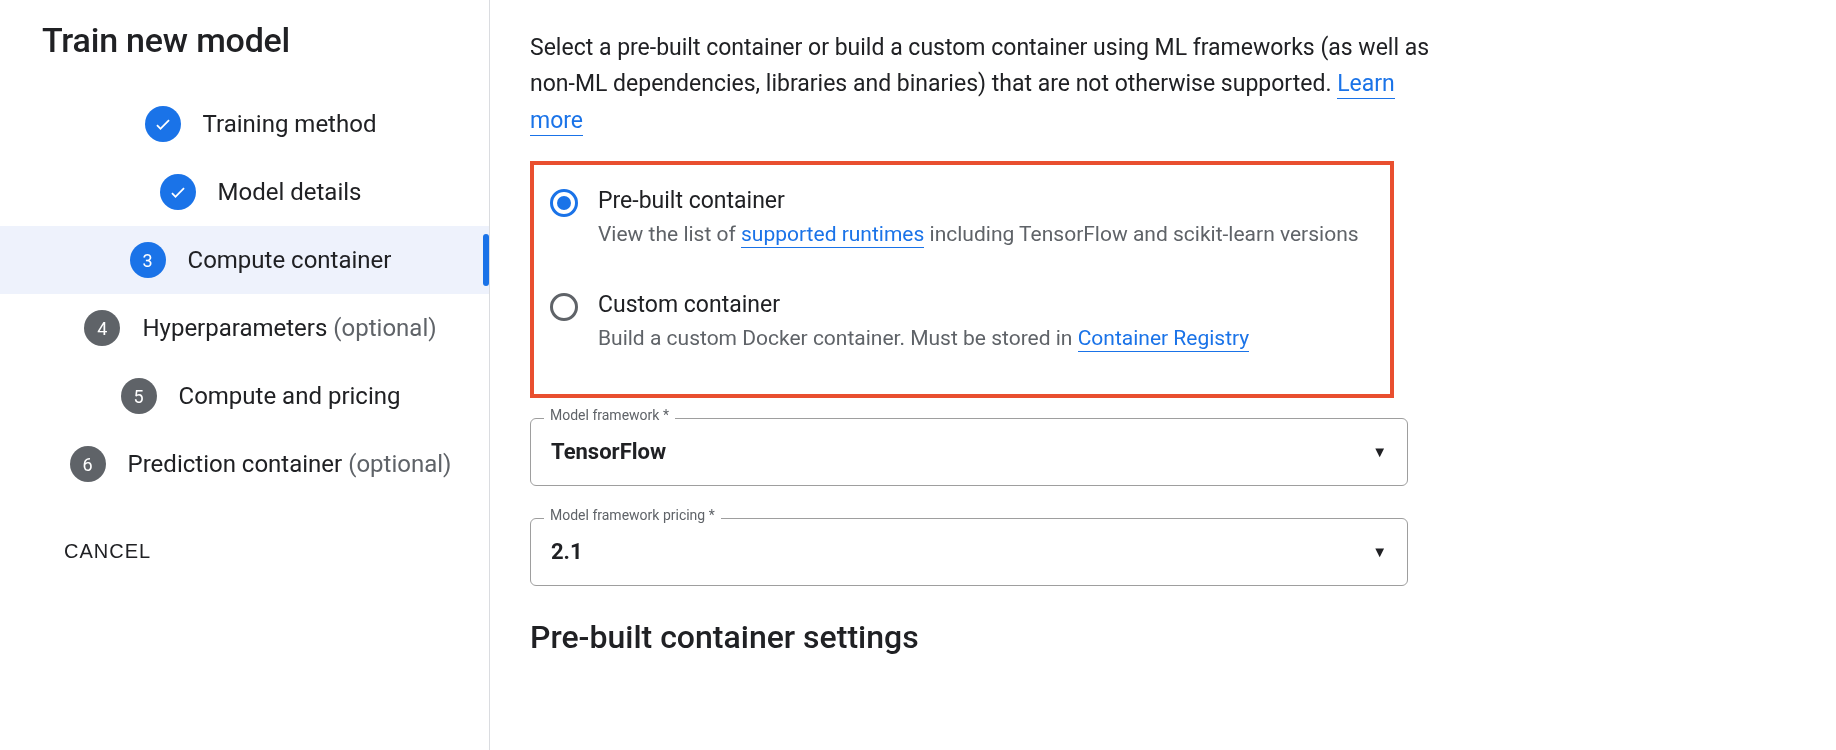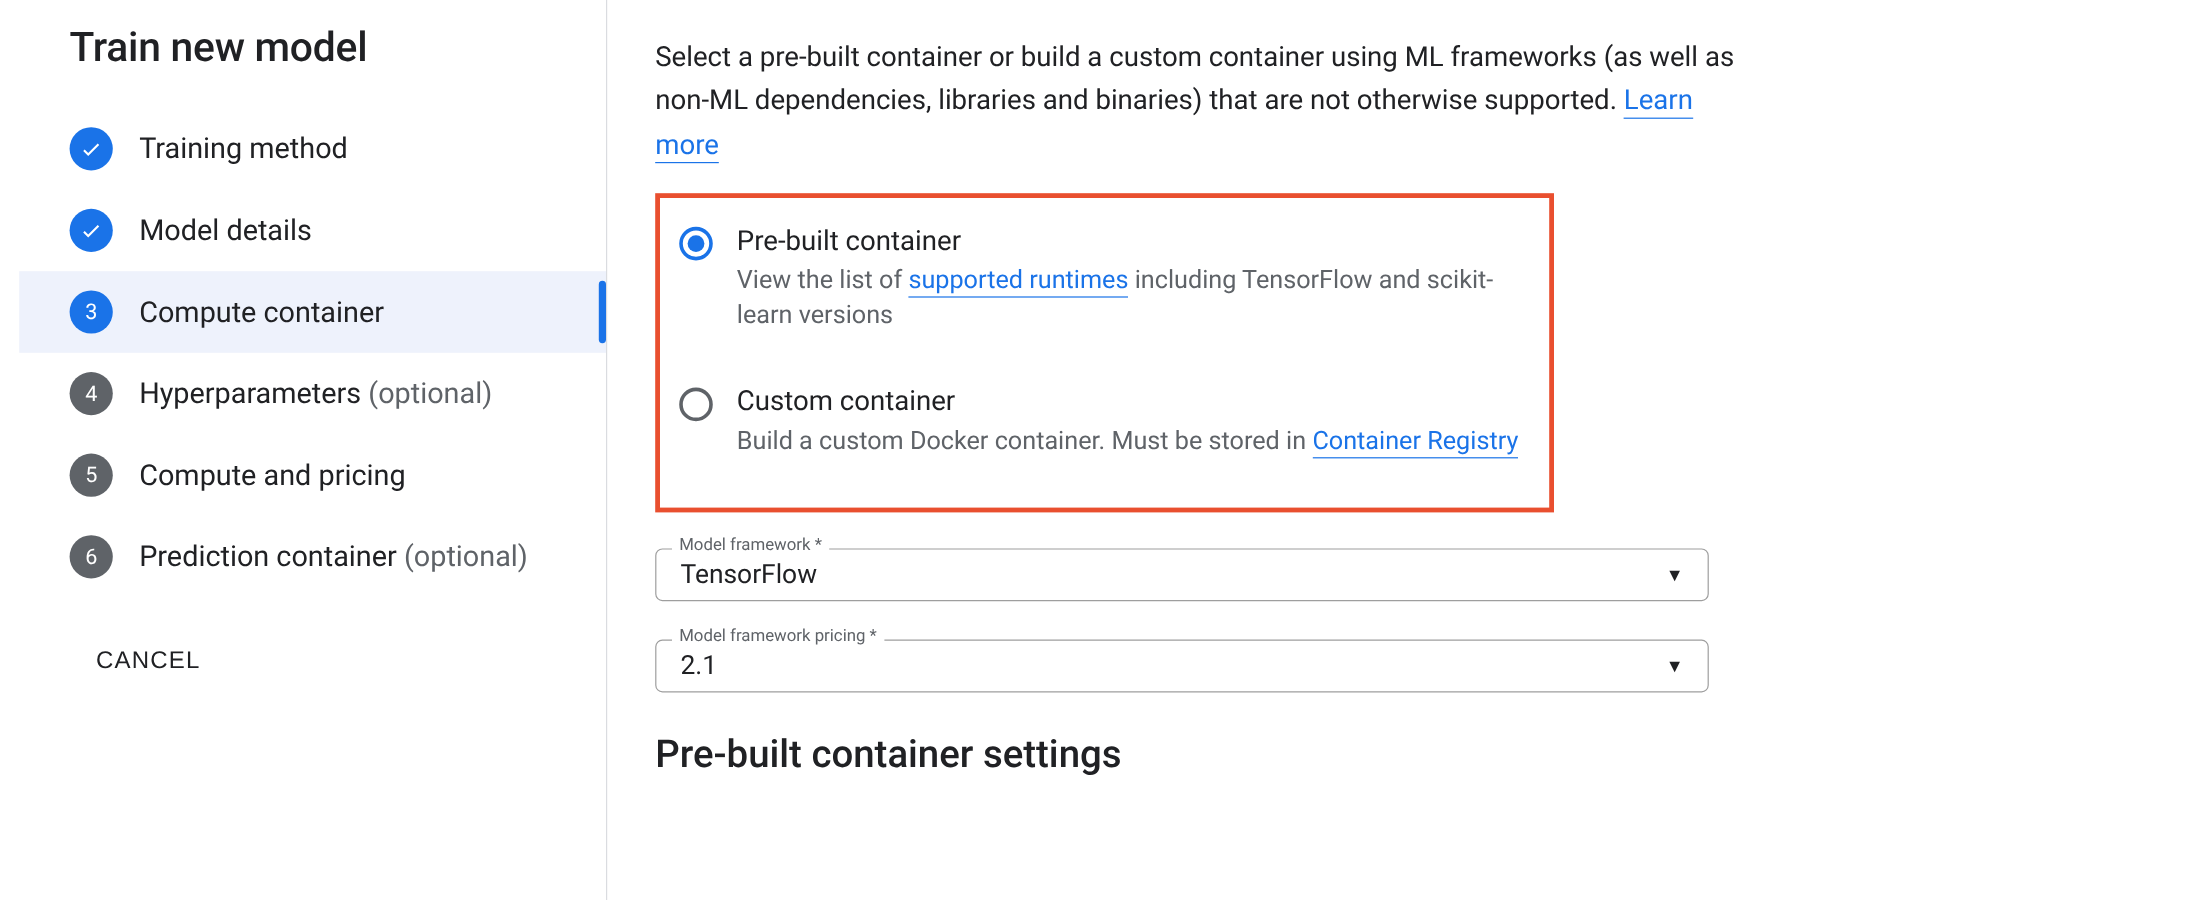--- a/index.html
+++ b/index.html
@@ -7,21 +7,20 @@
     font-family: "Google Sans", Roboto, Arial, sans-serif;
     background: #fff;
     color: #202124;
     width: 1836px;
     height: 750px;
     overflow: hidden;
   }
   .layout {
     display: flex;
     height: 100%;
-    padding-left: 16px;
   }
   .sidebar {
     width: 490px;
     padding: 20px 0 0 42px;
     border-right: 1px solid #dadce0;
     display: flex;
     flex-direction: column;
   }
   .page-title {
     font-size: 34px;
@@ -35,20 +34,21 @@
     flex-direction: column;
   }
   .step {
     display: flex;
     align-items: center;
     height: 68px;
     gap: 22px;
     padding-right: 10px;
     cursor: pointer;
     position: relative;
+    justify-content: center;
   }
   .step.active {
     background: #eef2fc;
     margin-left: -42px;
     padding-left: 42px;
   }
   .step.active::after {
     content: "";
     position: absolute;
     right: 0;
@@ -109,22 +109,22 @@
   }
   .link {
     color: #1a73e8;
     text-decoration: none;
     border-bottom: 1px solid #1a73e8;
     padding-bottom: 1px;
   }
   .highlight-box {
     border: 4px solid #e94f2f;
     padding: 18px 16px 26px 16px;
-    width: 749px;
-    margin-bottom: 30px;
+    width: 864px;
+    margin-bottom: 20px;
   }
   .radio-row {
     display: flex;
     align-items: flex-start;
     gap: 20px;
     padding: 4px 0 14px 0;
   }
   .radio-row + .radio-row { margin-top: 24px; }
   .radio {
     width: 28px;
@@ -165,26 +165,27 @@
     top: -11px;
     left: 14px;
     background: #fff;
     padding: 0 6px;
     font-size: 14px;
     color: #5f6368;
   }
   .select-box {
     border: 1px solid #9e9e9e;
     border-radius: 6px;
-    height: 44px;
+    height: 68px;
     display: flex;
     align-items: center;
     justify-content: space-between;
     padding: 0 20px;
     cursor: pointer;
+    font-weight: bold;
   }
   .select-value {
     font-size: 22px;
     color: #202124;
   }
   .select-caret { font-size: 15px; color: #202124; }
   .section-heading {
     font-size: 32px;
     font-weight: 500;
     color: #202124;

